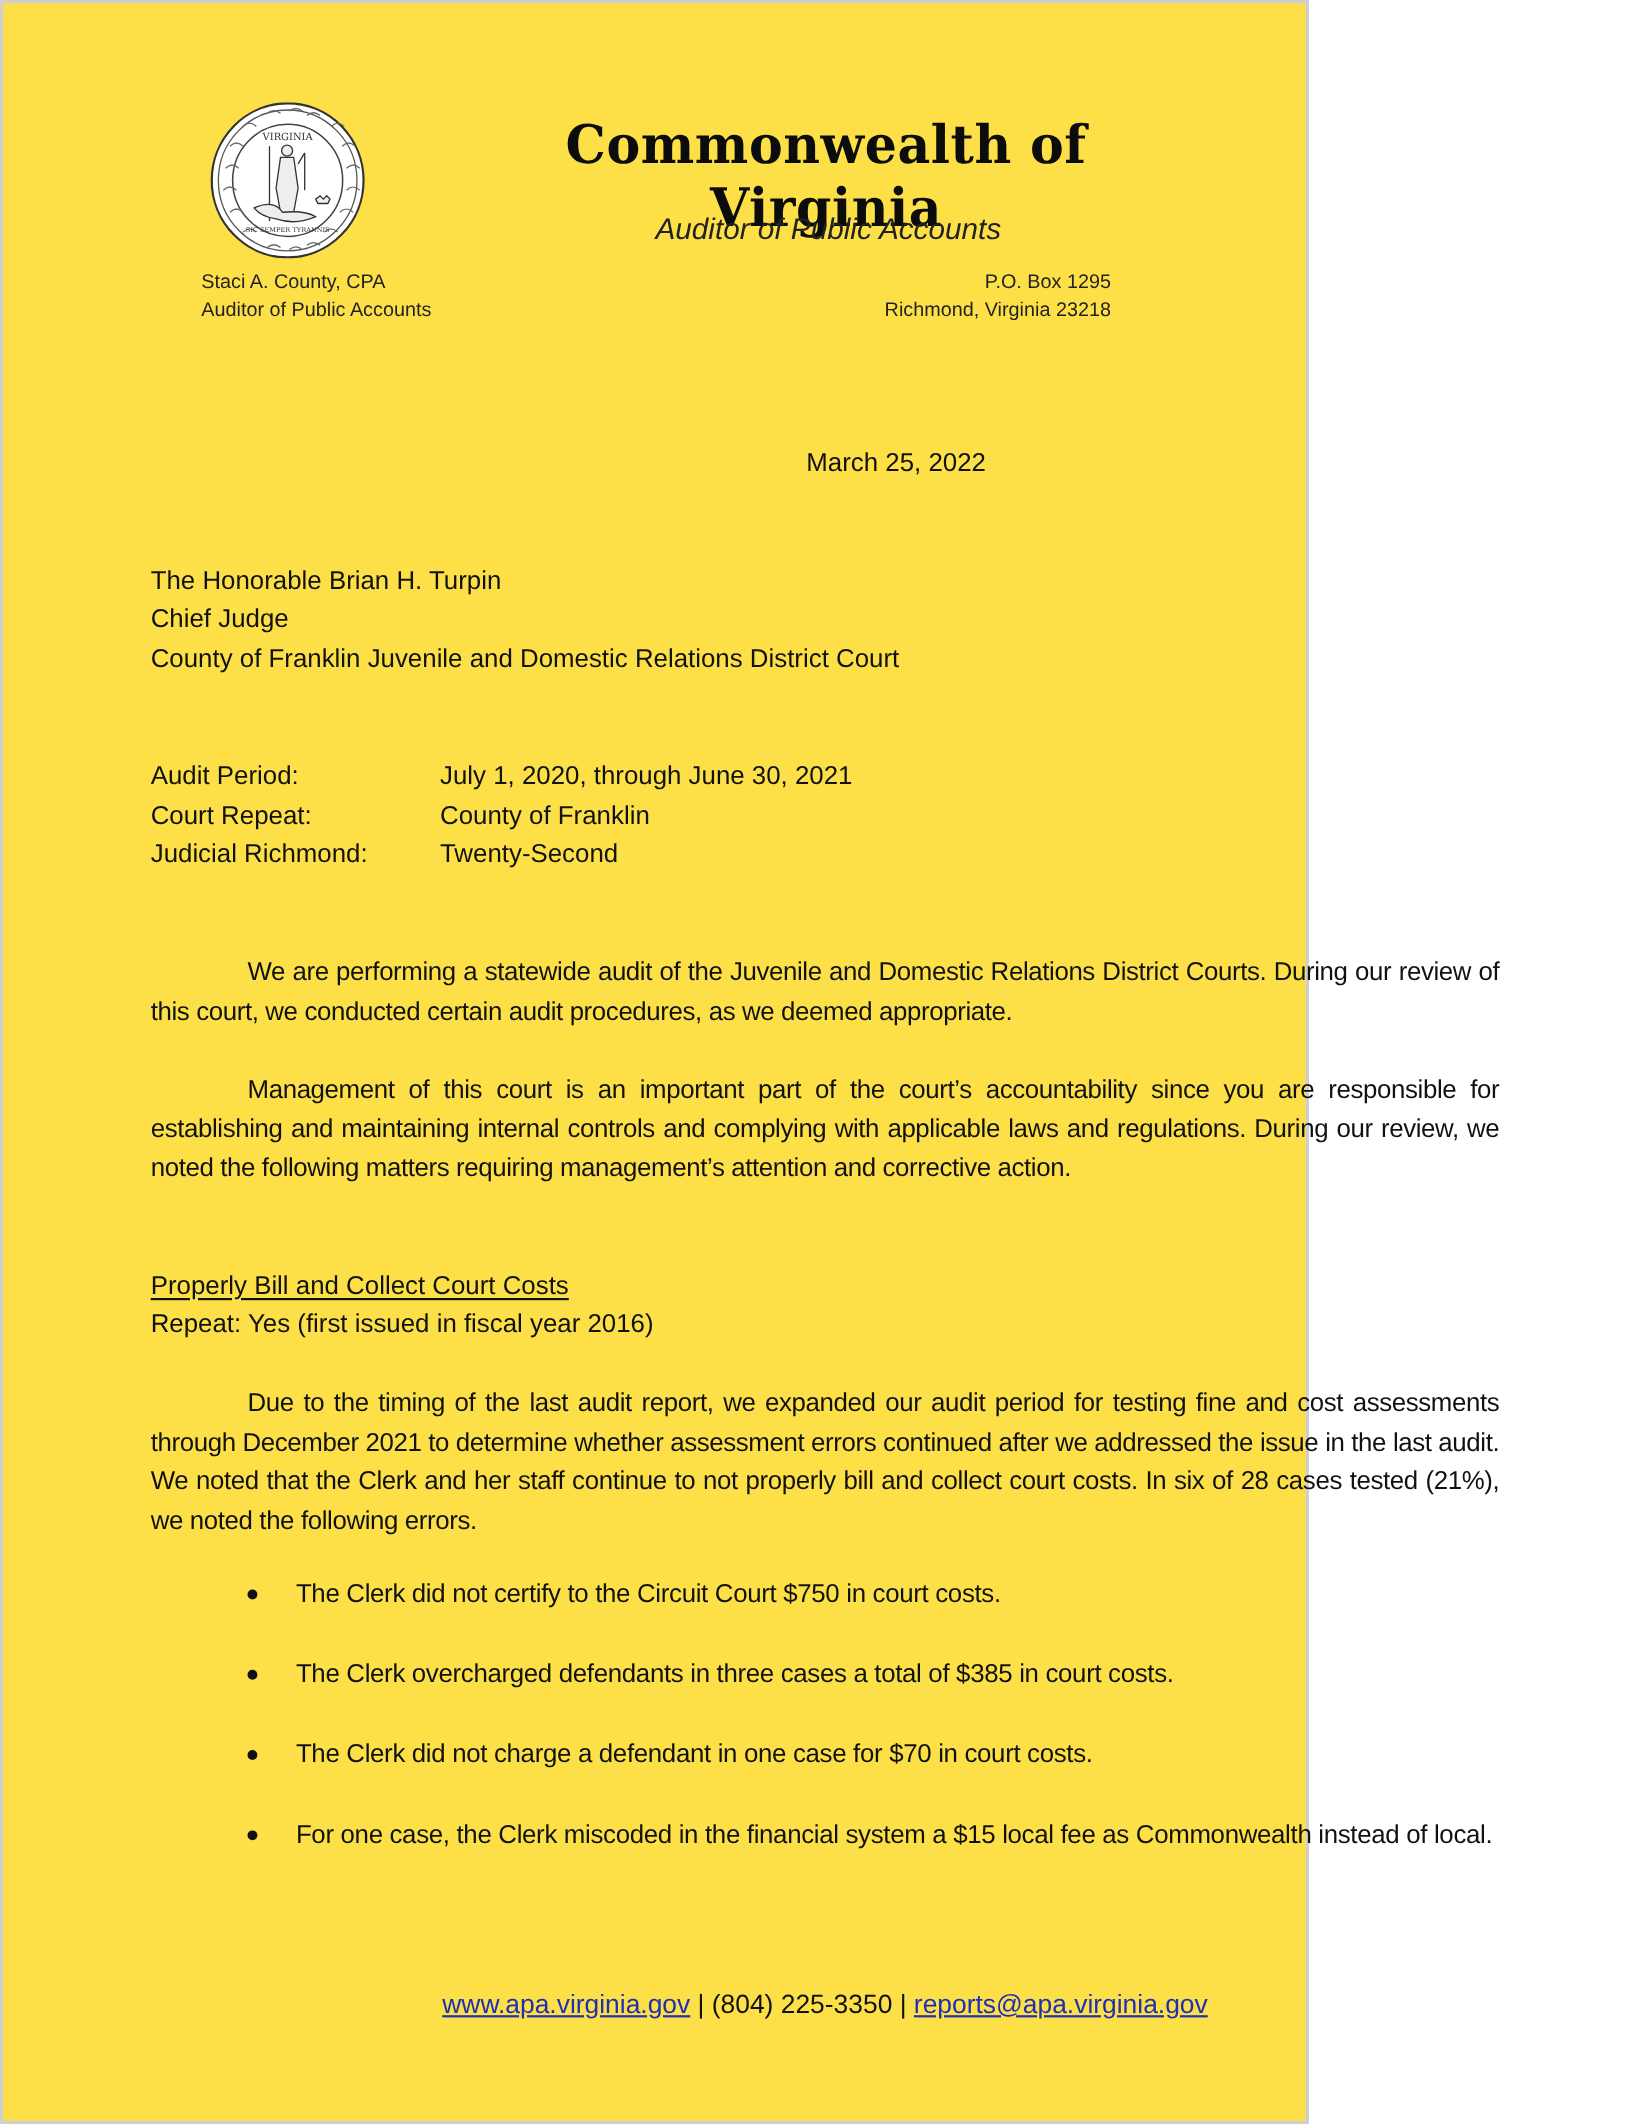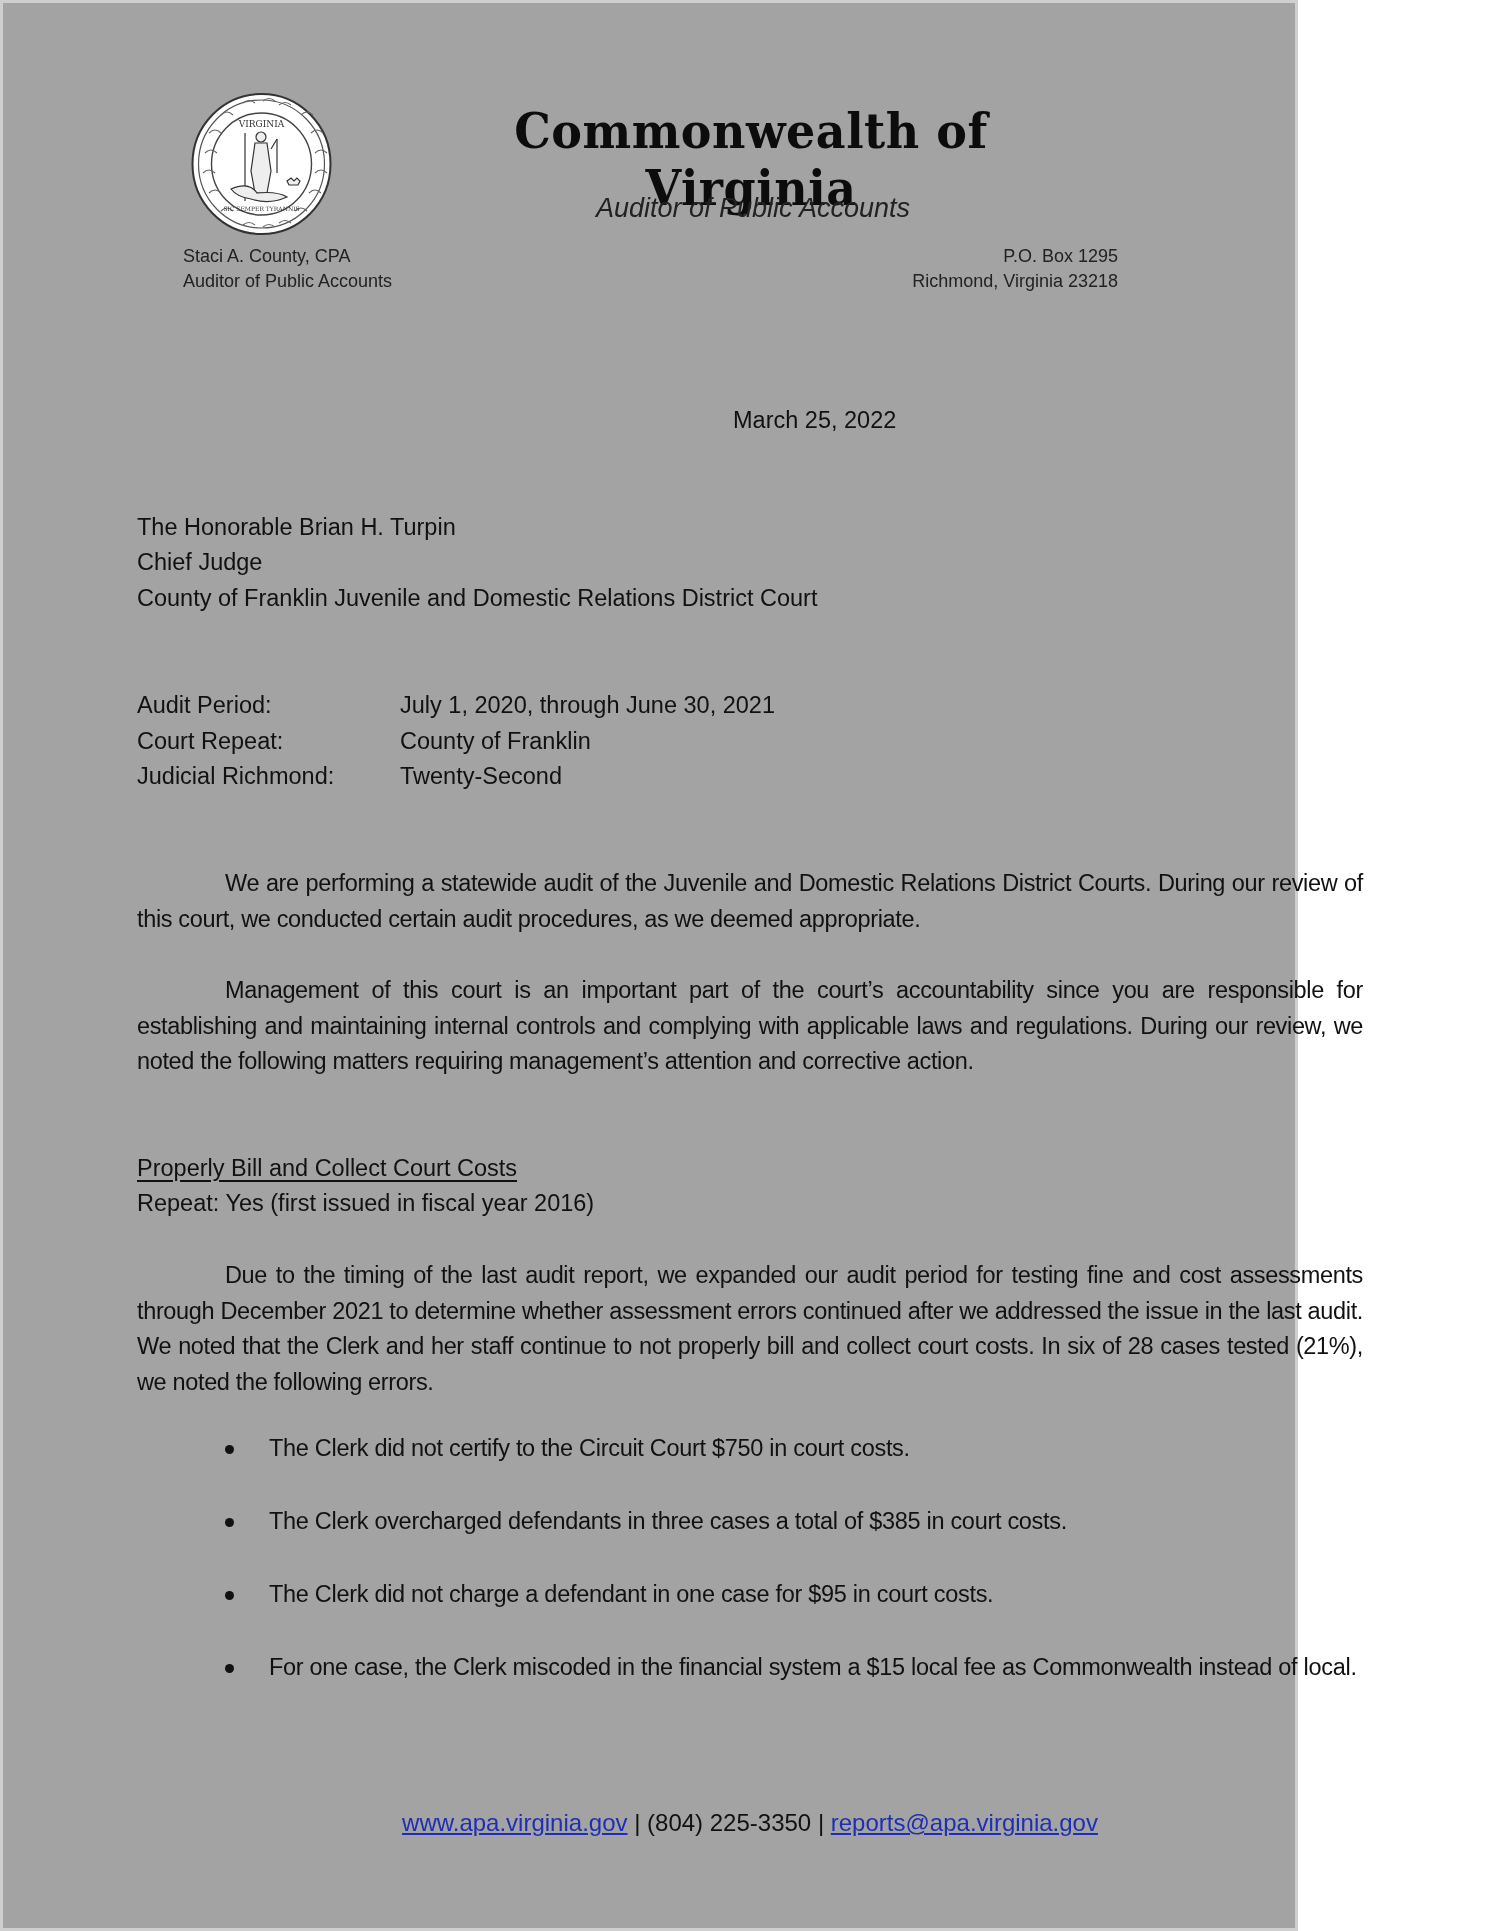--- a/index.html
+++ b/index.html
@@ -1,19 +1,19 @@
 <!DOCTYPE html>
 <html><head>
 <meta charset="utf-8">
 <style>
   html, body { margin: 0; padding: 0; background: #ffffff; }
   body { width: 1494px; height: 1931px; position: relative; overflow: hidden; }
   .page {
-    position: absolute; left: 0; top: 0; width: 1298px; height: 1931px;
-    box-sizing: border-box; border: 3px solid #cfcfcf; background: #a3a3a3;
+    position: absolute; left: 0; top: 0; width: 1190px; height: 1931px;
+    box-sizing: border-box; border: 3px solid #cfcfcf; background: #fde047;
     font-family: "Liberation Sans", sans-serif; color: #111;
   }
   .abs { position: absolute; white-space: nowrap; }
   .seal { position: absolute; left: 188px; top: 90px; width: 141px; height: 142px; }
   .title {
     position: absolute; left: 442px; top: 103px; width: 612px; text-align: center;
     font-family: "DejaVu Serif", serif; font-weight: bold; font-size: 46px;
     letter-spacing: 0.5px; color: #0c0c0c; transform: scaleY(1.05);
   }
   .subtitle {
@@ -97,21 +97,21 @@
     <div class="bullet-row" style="top:1428px;">
       <span class="bullet-dot"></span>
       <span class="bullet-text">The Clerk did not certify to the Circuit Court $750 in court costs.</span>
     </div>
     <div class="bullet-row" style="top:1501px;">
       <span class="bullet-dot"></span>
       <span class="bullet-text">The Clerk overcharged defendants in three cases a total of $385 in court costs.</span>
     </div>
     <div class="bullet-row" style="top:1574px;">
       <span class="bullet-dot"></span>
-      <span class="bullet-text">The Clerk did not charge a defendant in one case for $95 in court costs.</span>
+      <span class="bullet-text">The Clerk did not charge a defendant in one case for $70 in court costs.</span>
     </div>
     <div class="bullet-row" style="top:1647px;">
       <span class="bullet-dot"></span>
       <span class="bullet-text">For one case, the Clerk miscoded in the financial system a $15 local fee as Commonwealth instead of local.</span>
     </div>
   </div>
 
   <div class="footer">
     <a style="color: rgb(31, 47, 181);">www.apa.virginia.gov</a>
     <span>|</span>

